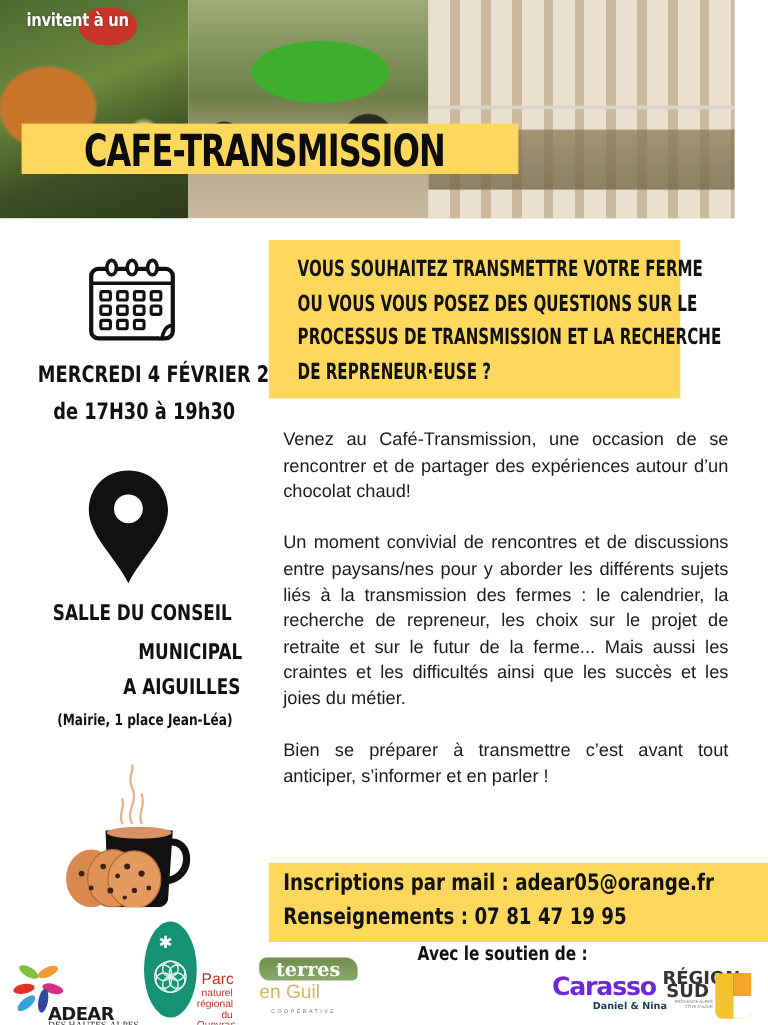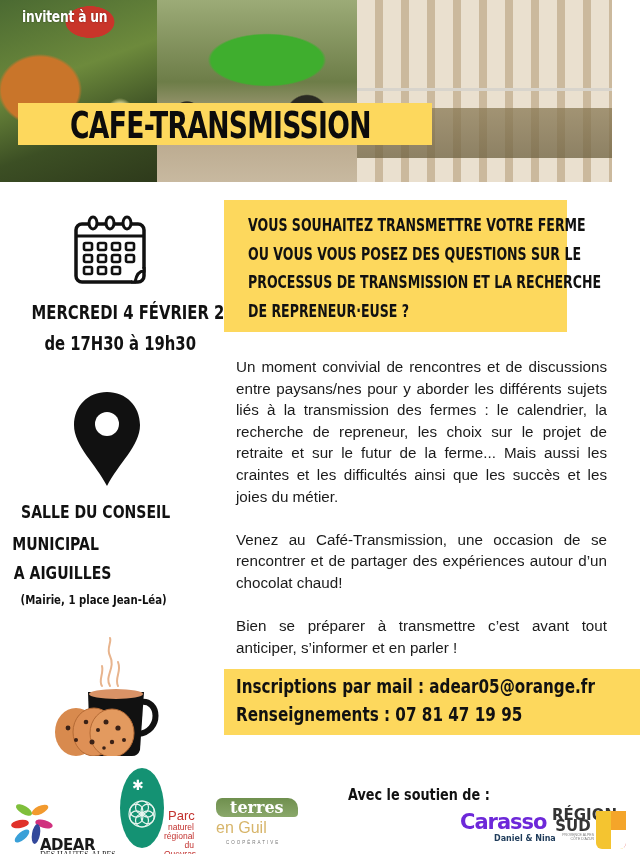--- a/index.html
+++ b/index.html
@@ -44,41 +44,41 @@
   
   .condensed { font-family: "DejaVu Sans", sans-serif; font-weight: bold; color: #111;
     display: inline-block; white-space: nowrap; transform: scaleX(.78); transform-origin: center; }
 
   .calendar-icon { position: absolute; left: 73px; top: 215px; width: 74px; height: 72px; }
   .date-line { position: absolute; left: 0; width: 240px; text-align: center; }
   .date-1 { top: 301px; font-size: 19px; }
   .date-2 { top: 332px; font-size: 19px; }
 
   .pin-icon { position: absolute; left: 72px; top: 390px; width: 70px; height: 98px; }
-  .venue-line { position: absolute; left: 0; width: 214px; text-align: left; }
+  .venue-line { position: absolute; left: 0; width: 214px; text-align: right; }
   .venue-1 { top: 501px; font-size: 18px; }
   .venue-2 { top: 533px; font-size: 18px; }
   .venue-3 { top: 562px; font-size: 18px; }
   .venue-4 { top: 592px; font-size: 13px; }
 
   .mug-illustration { position: absolute; left: 48px; top: 636px; width: 124px; height: 120px; }
 
   
   .question-box { position: absolute; left: 224px; top: 200px; width: 343px; height: 132px; background: #fdd85d; }
   .question-text { position: absolute; left: 24px; top: 11px; width: 520px; }
   .question-line { display: block; font-family: "DejaVu Sans", sans-serif; font-weight: bold; font-size: 18.5px;
     line-height: 28.5px; color: #111; white-space: nowrap; transform: scaleX(.68); transform-origin: left; }
 
   .body-text { position: absolute; left: 236px; top: 356px; width: 371px;
     font-family: "Liberation Sans", sans-serif; font-size: 15.2px; line-height: 21.6px; color: #1b1b1b;
     text-align: justify; }
   .body-text p { margin-bottom: 21.6px; }
   .body-text p:last-child { margin-bottom: 0; }
 
-  .contact-box { position: absolute; left: 224px; top: 669px; width: 416px; height: 66px; background: #fdd85d; text-align: right; }
+  .contact-box { position: absolute; left: 224px; top: 719px; width: 416px; height: 66px; background: #fdd85d; text-align: right; }
   .contact-line { position: absolute; left: 12px; font-family: "DejaVu Sans", sans-serif; font-weight: bold;
     font-size: 19px; color: #111; white-space: nowrap; transform: scaleX(.8); transform-origin: left; }
   .contact-1 { top: 6px; }
   .contact-2 { top: 34px; }
 
   
   .support-label { position: absolute; left: 348px; top: 785px; font-family: "DejaVu Sans", sans-serif;
     font-weight: bold; font-size: 16px; color: #111; white-space: nowrap; transform: scaleX(.8); transform-origin: left; }
 
   .logo { position: absolute; }
@@ -198,22 +198,22 @@
 <div class="question-box">
   <div class="question-text">
     <span class="question-line">VOUS SOUHAITEZ TRANSMETTRE VOTRE FERME</span>
     <span class="question-line">OU VOUS VOUS POSEZ DES QUESTIONS SUR LE</span>
     <span class="question-line">PROCESSUS DE TRANSMISSION ET LA RECHERCHE</span>
     <span class="question-line">DE REPRENEUR·EUSE ?</span>
   </div>
 </div>
 
 <div class="body-text">
+  <p>Venez au Café-Transmission, une occasion de se rencontrer et de partager des expériences autour d’un chocolat chaud!</p>
   <p>Un moment convivial de rencontres et de discussions entre paysans/nes pour y aborder les différents sujets liés à la transmission des fermes : le calendrier, la recherche de repreneur, les choix sur le projet de retraite et sur le futur de la ferme... Mais aussi les craintes et les difficultés ainsi que les succès et les joies du métier.</p>
-  <p>Venez au Café-Transmission, une occasion de se rencontrer et de partager des expériences autour d’un chocolat chaud!</p>
   <p>Bien se préparer à transmettre c’est avant tout anticiper, s’informer et en parler !</p>
 </div>
 
 <div class="contact-box">
   <span class="contact-line contact-1">Inscriptions par mail : adear05@orange.fr</span>
   <span class="contact-line contact-2">Renseignements : 07 81 47 19 95</span>
 </div>
 
 <div class="support-label">Avec le soutien de :</div>
 

